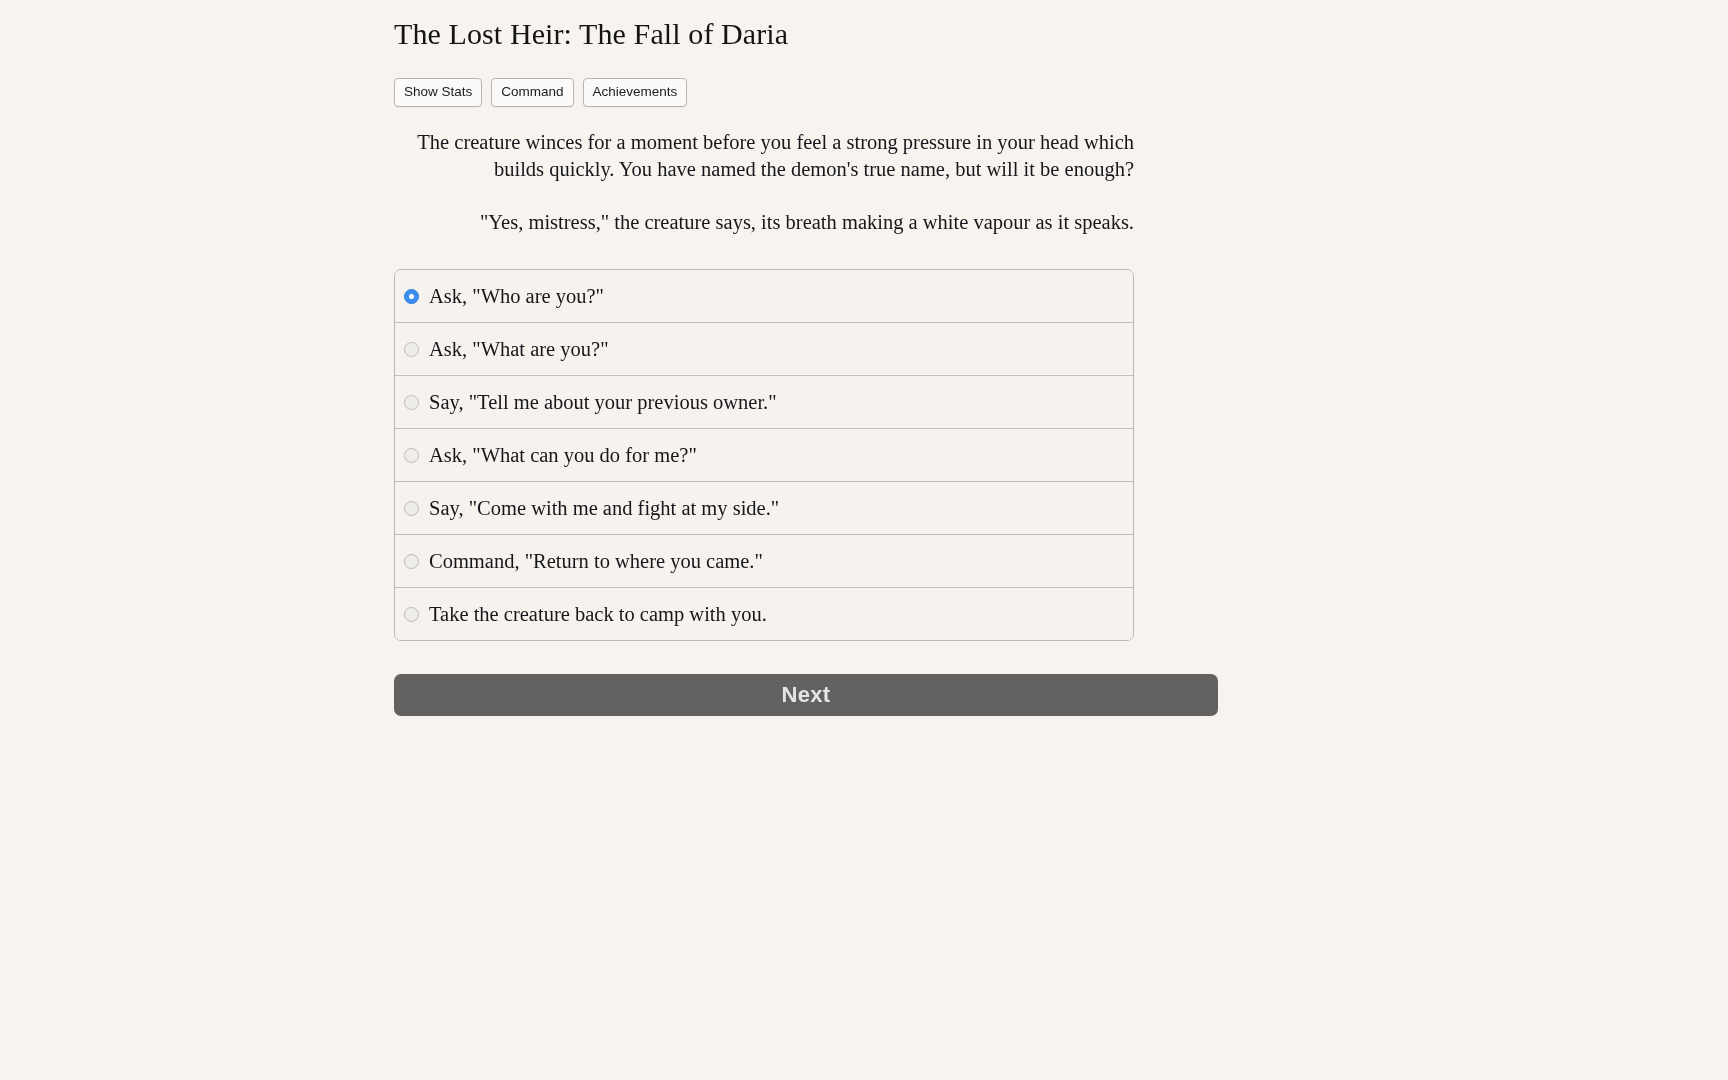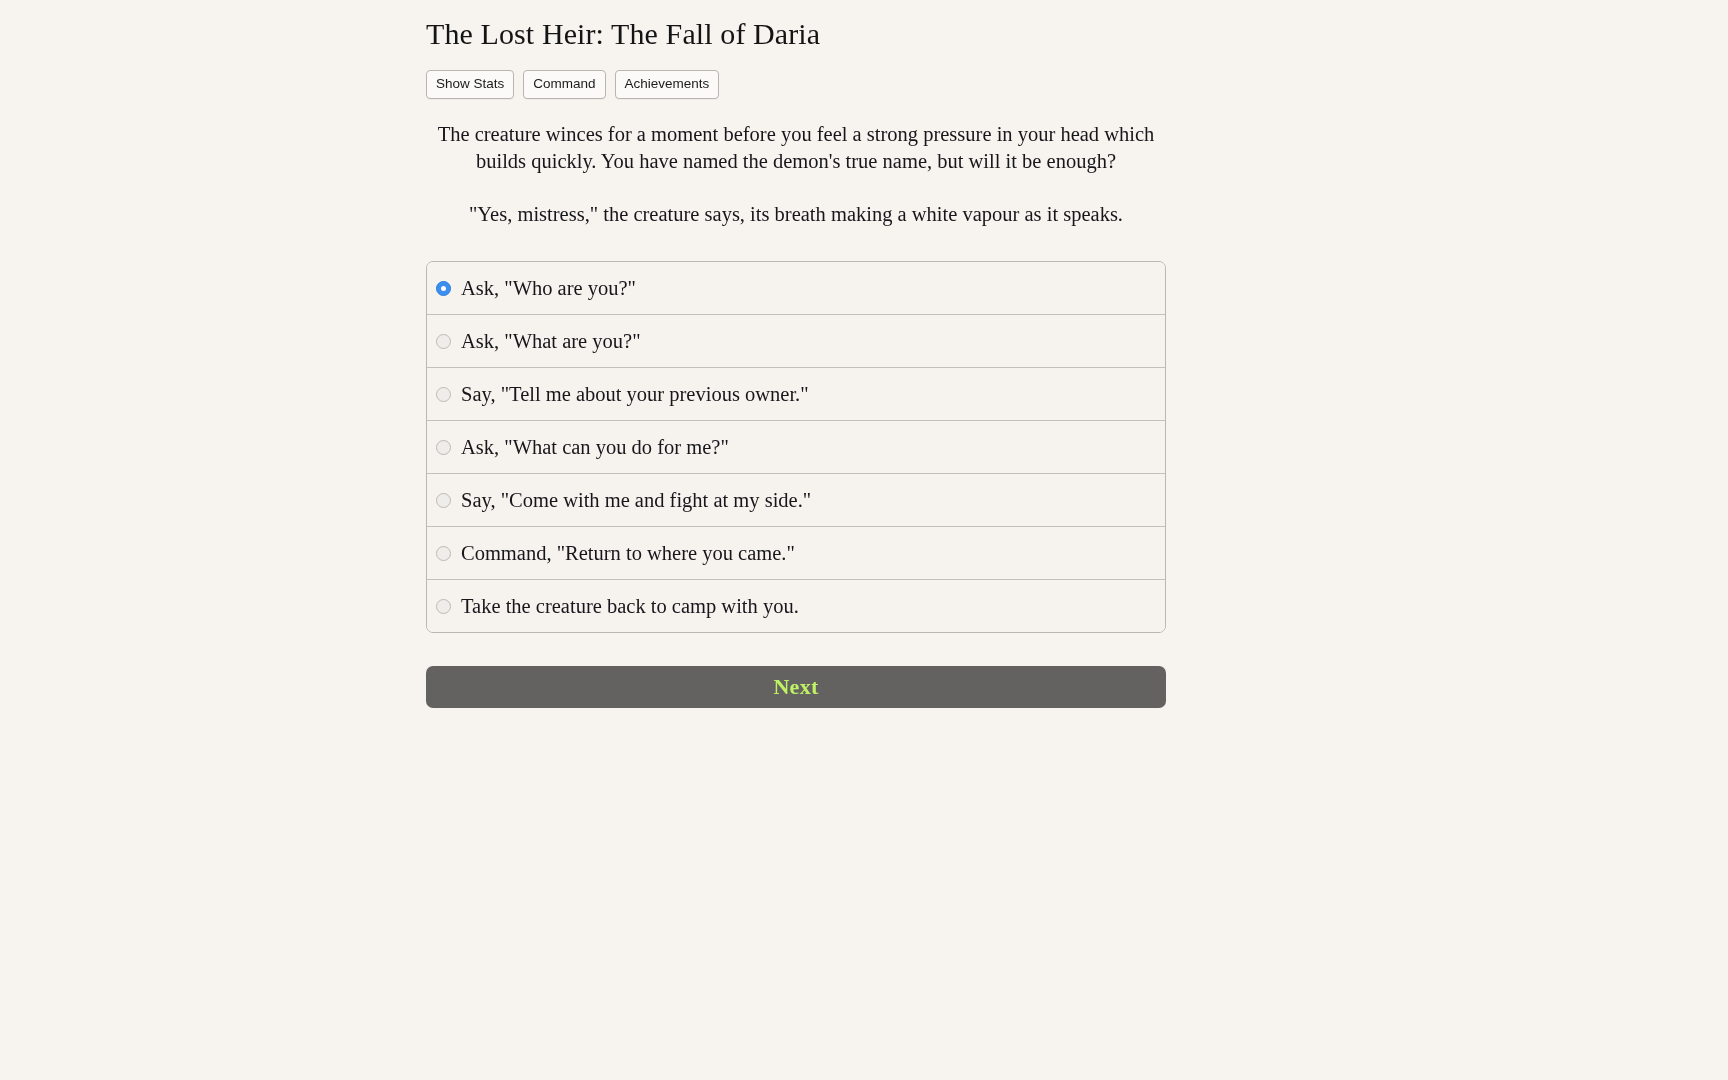--- a/index.html
+++ b/index.html
@@ -17,21 +17,21 @@
   }
 
   #page {
     position: relative;
     width: 1728px;
     height: 1080px;
   }
 
   #main-column {
     position: absolute;
-    left: 426px;
+    left: 394px;
     top: 0;
     width: 740px;
   }
 
   
   .game-title {
     font-family: "Liberation Serif", "DejaVu Serif", serif;
     font-size: 30px;
     font-weight: normal;
     line-height: 1.2;
@@ -60,32 +60,33 @@
     font-family: "Liberation Sans", "DejaVu Sans", sans-serif;
     font-size: 13.5px;
     line-height: 1;
     color: #1b1b1b;
     background: #fbfaf8;
     border: 1px solid #b9b5b0;
     border-radius: 4px;
     padding: 6px 9px 7px 9px;
     cursor: pointer;
     box-shadow: 0 1px 0 rgba(0,0,0,0.03);
+    margin-top: 8px;
   }
 
   
   .story {
     margin-top: 22px;
   }
   .story p {
     font-size: 20.5px;
     line-height: 1.33;
     margin: 0 0 26px 0;
     color: #17161a;
-    text-align: center;
+    text-align: right;
   }
   .story p:last-child { margin-bottom: 0; }
 
   
   .choice-list {
     margin-top: 33px;
     border: 1px solid #bbb7b3;
     border-radius: 7px;
     background: #f6f3ef;
     overflow: hidden;
@@ -133,28 +134,28 @@
   .choice-label {
     font-size: 20.5px;
     line-height: 1.2;
     color: #17161a;
     white-space: nowrap;
   }
 
   
   .next-button {
     display: block;
-    width: 740px;
+    width: 824px;
     margin-top: 33px;
     height: 42px;
     border: none;
     border-radius: 7px;
     background: #646260;
-    color: #bef264;
-    font-family: Liberation Serif, serif;
+    color: #e5e5e5;
+    font-family: Liberation Sans, sans-serif;
     font-size: 22px;
     font-weight: bold;
     letter-spacing: 0.3px;
     cursor: pointer;
     text-align: center;
     line-height: 42px;
     padding: 0;
   }
 </style>
 </head>

